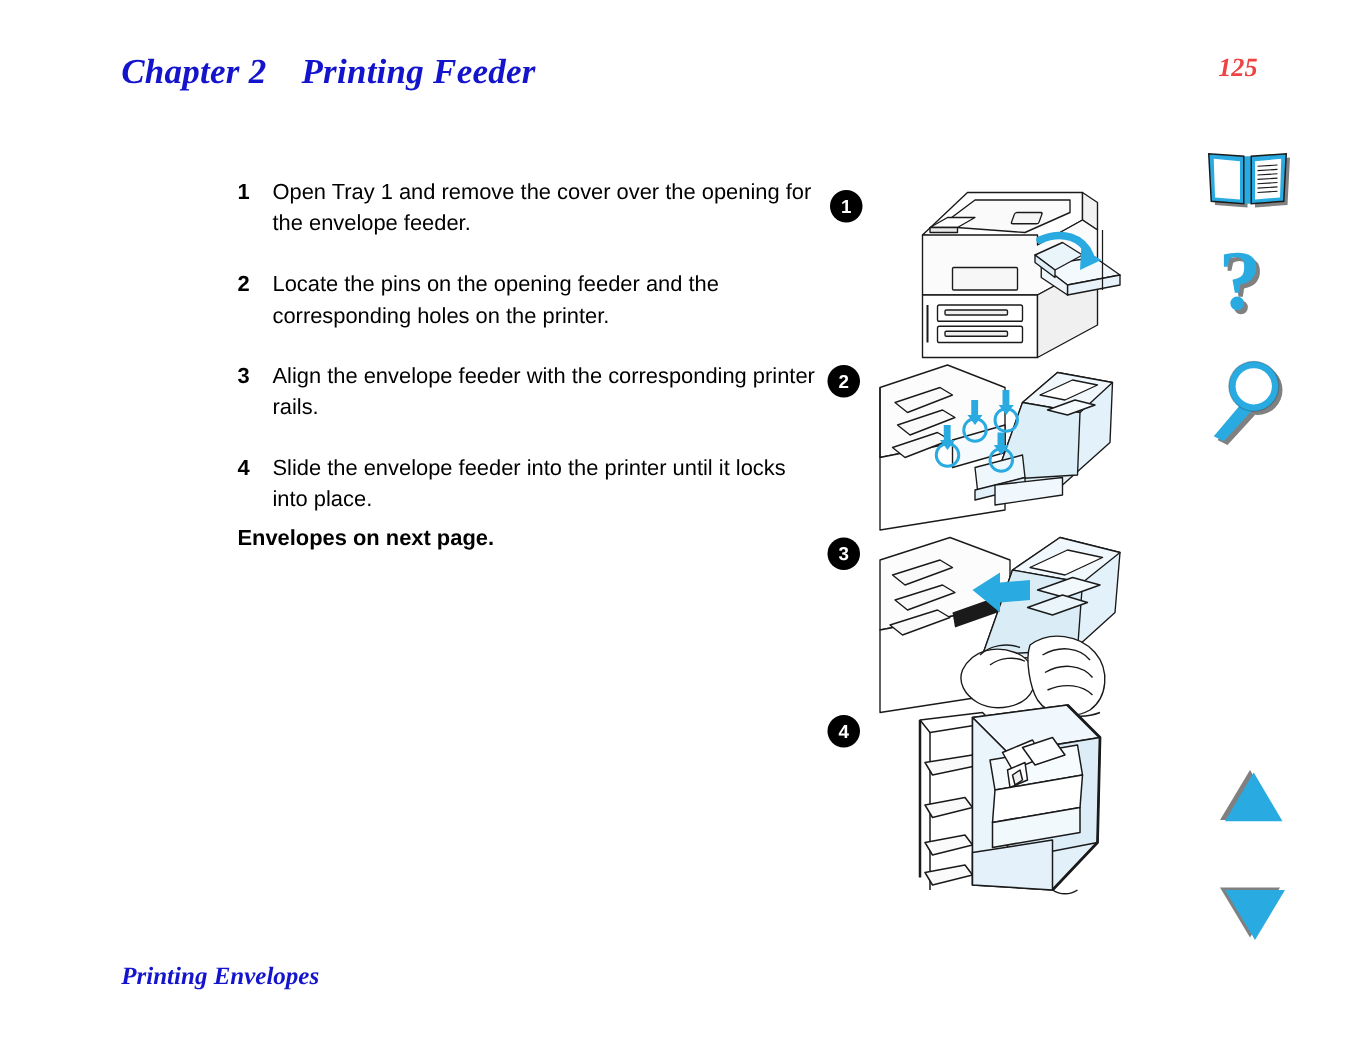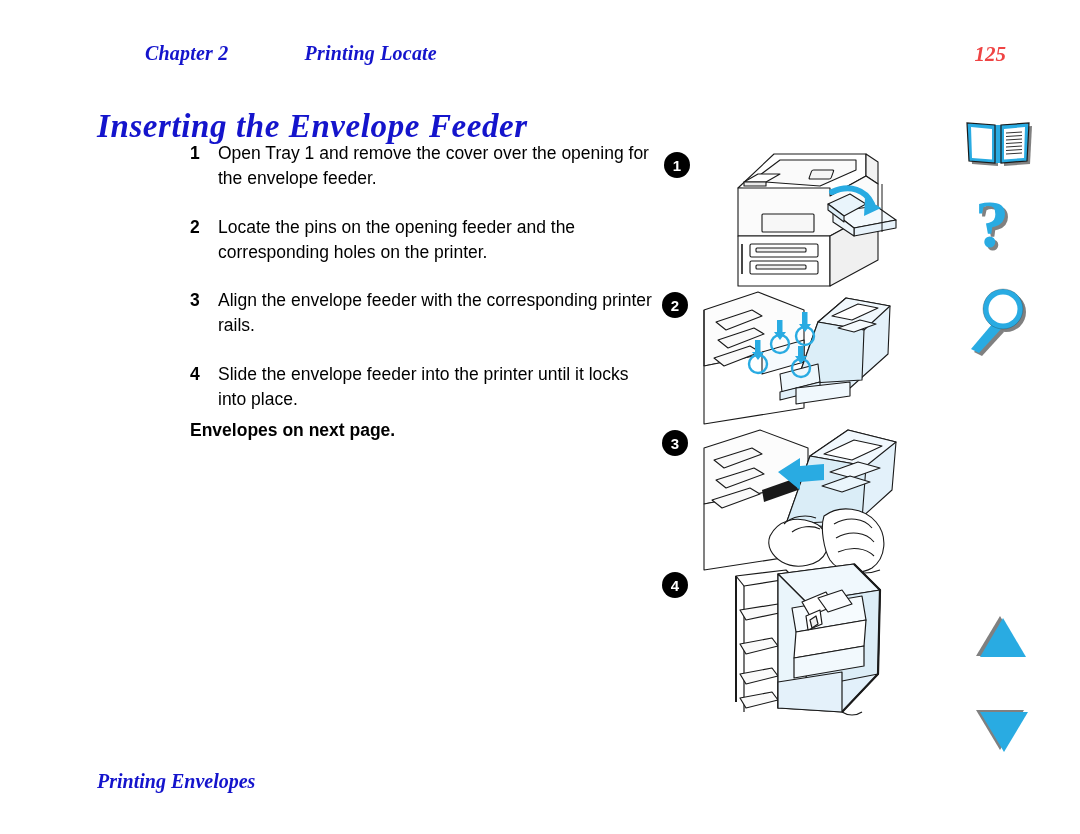--- a/index.html
+++ b/index.html
@@ -27,25 +27,24 @@
     left: 97px;
     top: 42px;
     display: flex;
     align-items: baseline;
   }
   .chapter-label,
   .chapter-title {
     font-family: "Liberation Serif", serif;
     font-weight: bold;
     font-style: italic;
-    font-size: 20px;
+    font-size: 28px;
     color: #1414CC;
     white-space: pre;
     letter-spacing: 0.2px;
-    margin-left: 48px;
   }
   .chapter-label { margin-right: 28px; }
 
   .page-number {
     position: absolute;
     right: 74px;
     top: 42px;
     font-family: "Liberation Serif", serif;
     font-weight: bold;
     font-style: italic;
@@ -138,25 +137,24 @@
     display: block;
   }
 </style>
 </head>
 <body>
 
 <div class="page">
 
   <div class="running-header">
     <span class="chapter-label">Chapter 2</span>
-    <span class="chapter-title">Printing Locate</span>
+    <span class="chapter-title">Printing Feeder</span>
   </div>
   <div class="page-number">125</div>
 
-  <h1 class="section-title">Inserting the Envelope Feeder</h1>
 
   <div class="steps">
     <div class="step">
       <span class="step-num">1</span>
       <span class="step-text">Open Tray 1 and remove the cover over the opening for the envelope feeder.</span>
     </div>
     <div class="step">
       <span class="step-num">2</span>
       <span class="step-text">Locate the pins on the opening feeder and the corresponding holes on the printer.</span>
     </div>

